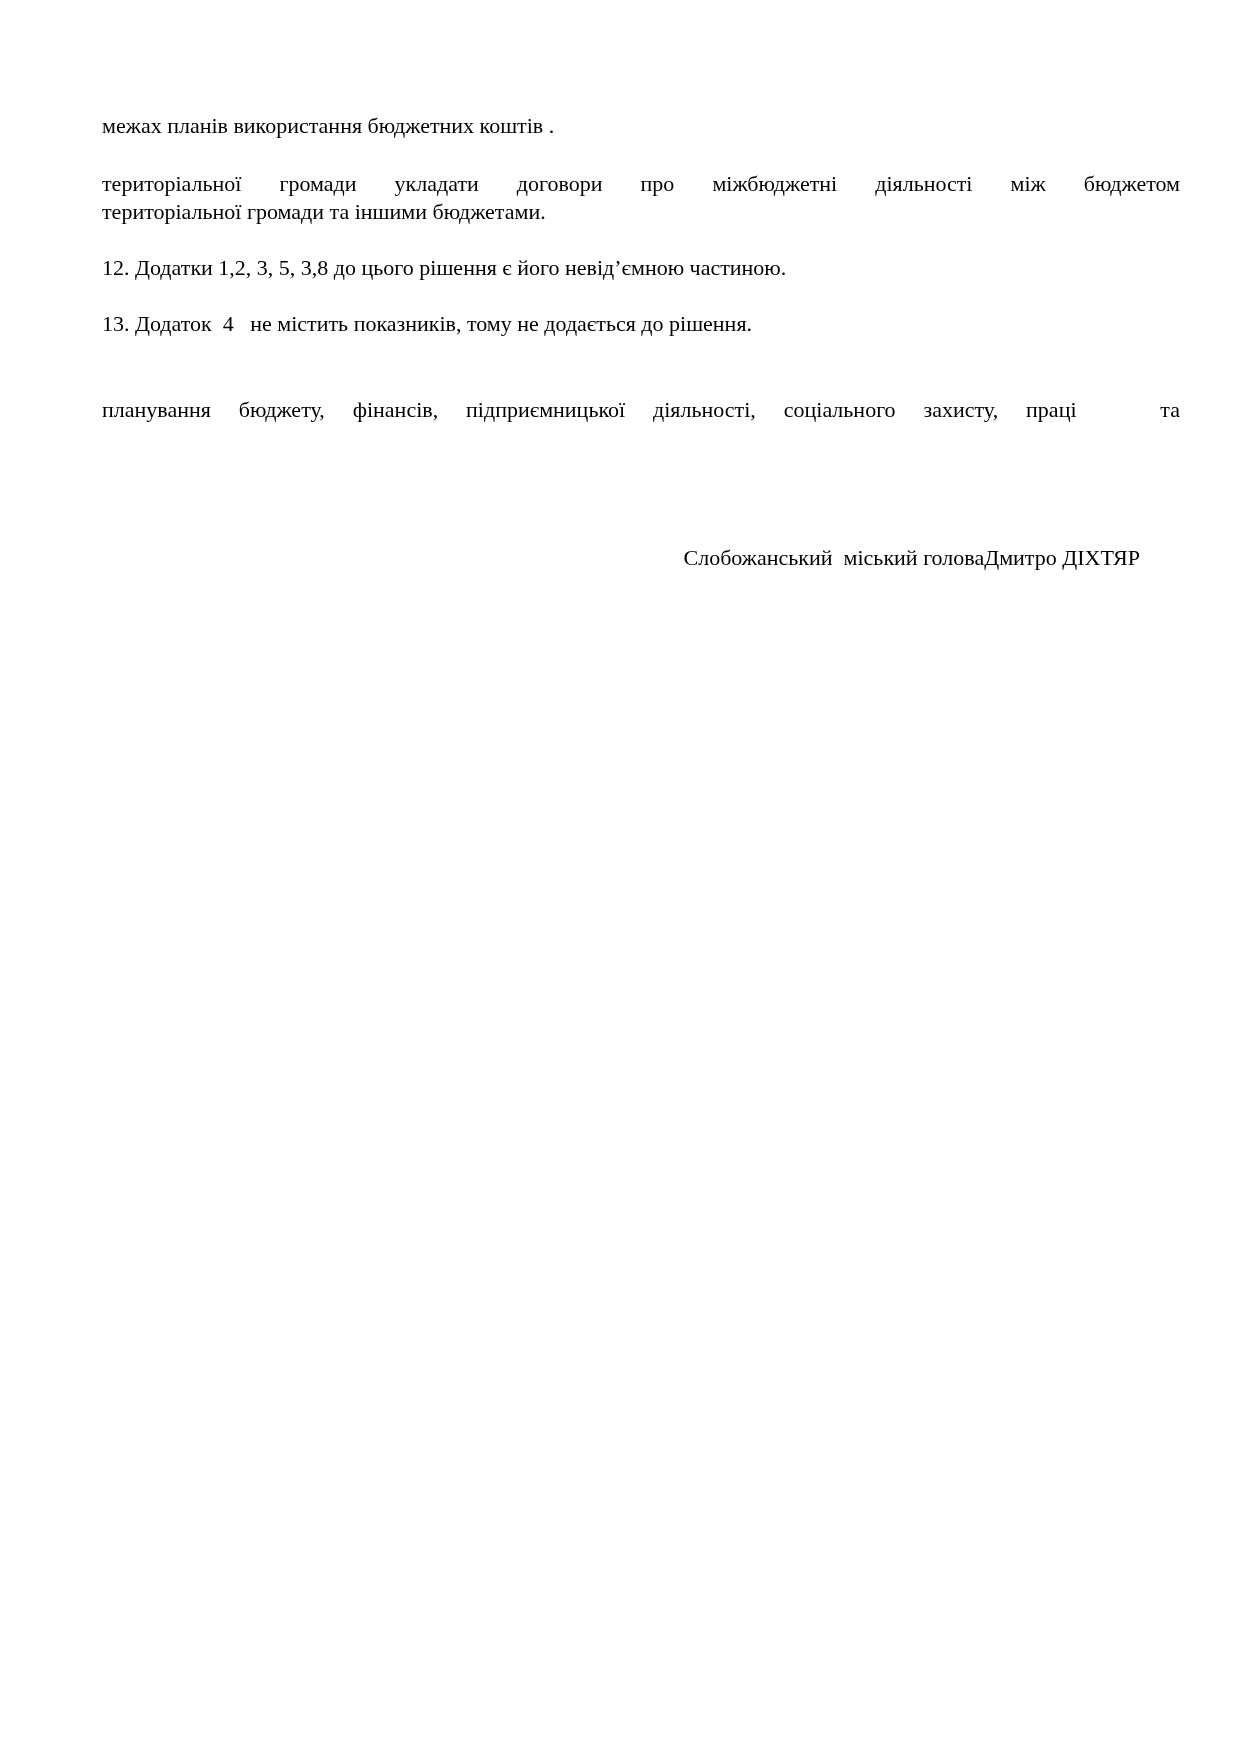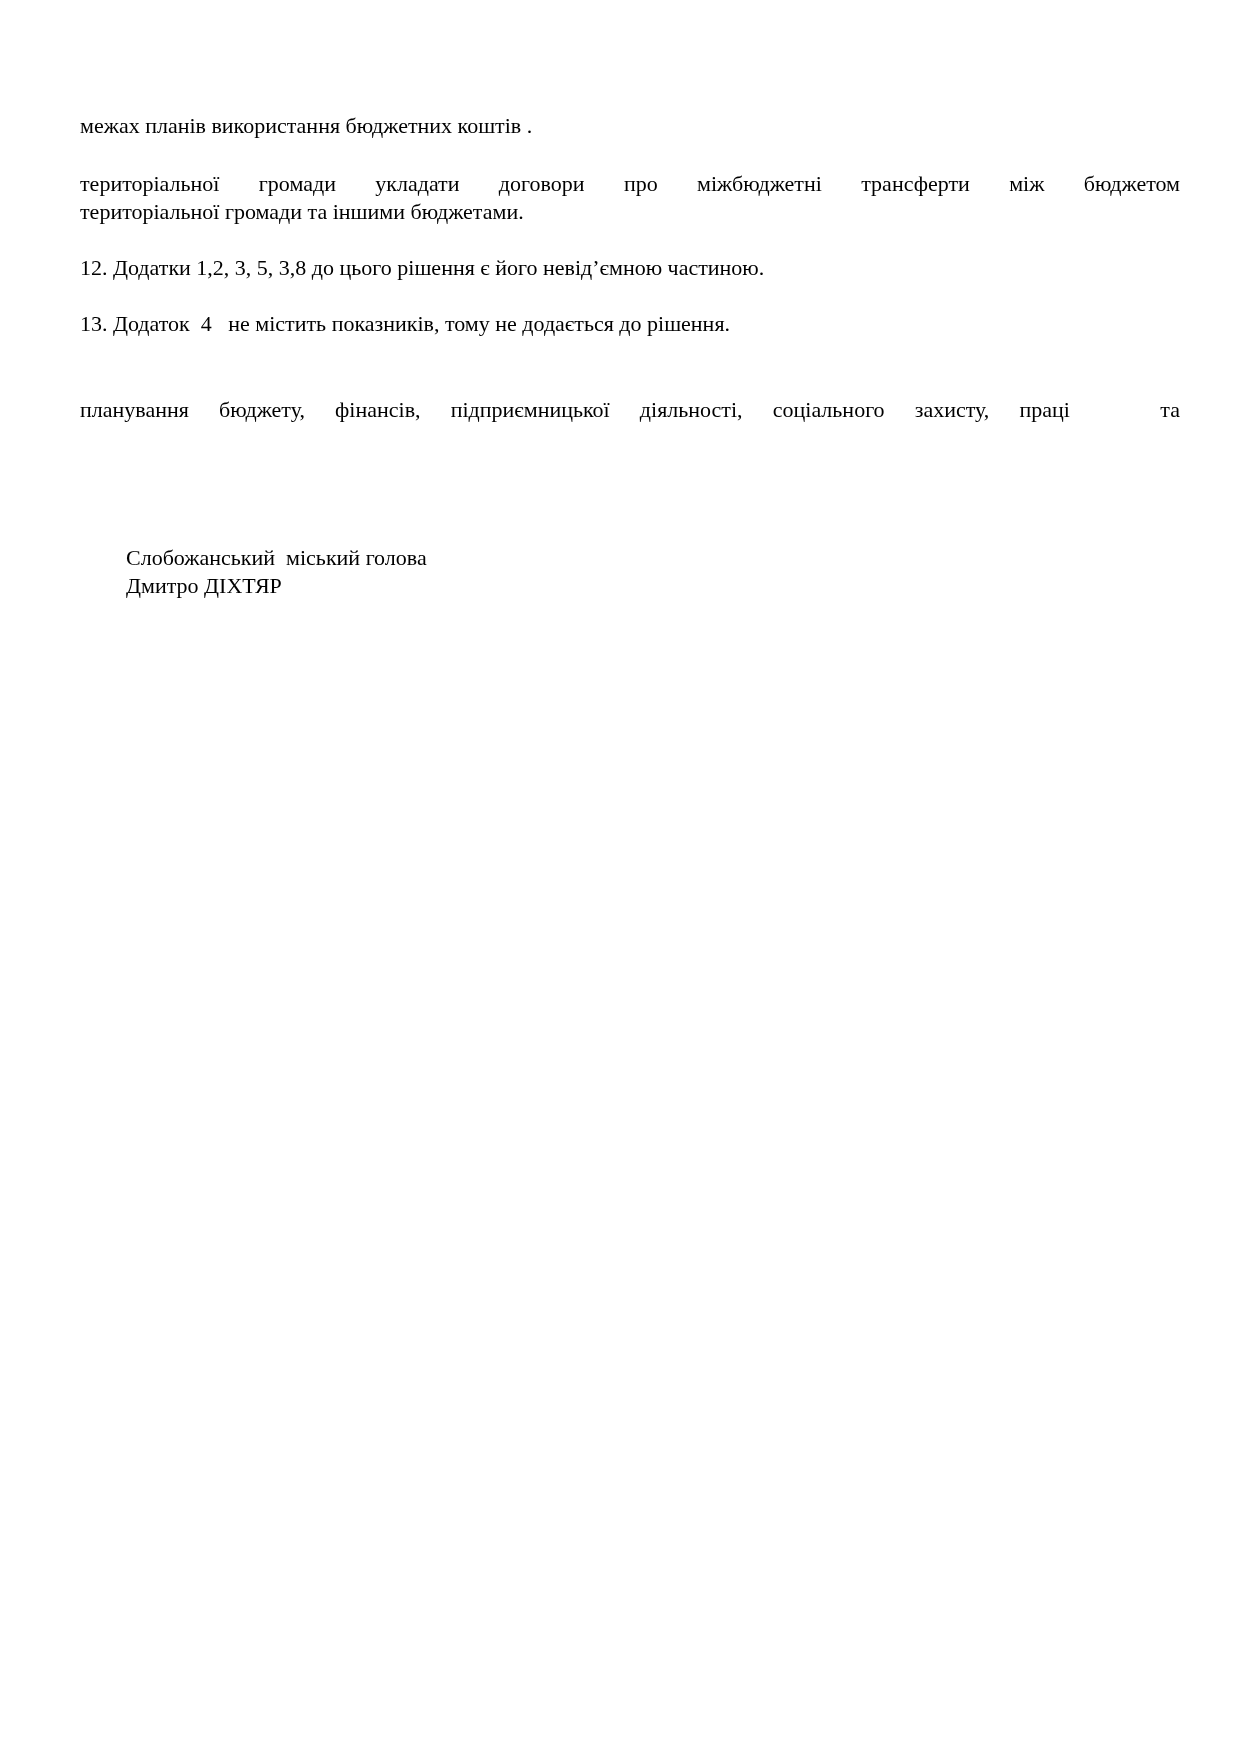--- a/index.html
+++ b/index.html
@@ -8,21 +8,21 @@
     height: 1754px;
     background: #ffffff;
     color: #000000;
     font-family: "Liberation Serif", "DejaVu Serif", serif;
   }
   .page {
     position: relative;
     box-sizing: border-box;
     width: 1240px;
     height: 1754px;
-    padding: 112px 60px 0 80px;
+    padding: 112px 60px 0 102px;
     font-size: 22px;
     line-height: 28px;
     background: #ffffff;
   }
   .para { margin: 0; }
   
   .jline {
     display: block;
     text-align: justify;
     text-align-last: justify;
@@ -31,37 +31,36 @@
   .lline {
     display: block;
     text-align: left;
   }
   .mt-para   { margin-top: 28px; }
   .mt-para11 { margin-top: 30px; }
   .mt-para14 { margin-top: 58px; }
   .signature-row {
     margin-top: 120px;
     display: flex;
-    justify-content: flex-start;
+    justify-content: flex-end;
     padding-left: 46px;
     padding-right: 40px;
-    flex-direction: column;
   }
 </style>
 </head>
 <body>
 
 <div class="page">
 
   <p class="para">
     <span class="lline">межах планів використання бюджетних коштів .</span>
   </p>
 
   <p class="para mt-para11">
-    <span class="jline">територіальної громади укладати договори про міжбюджетні трансферти між бюджетом</span>
+    <span class="jline">територіальної громади укладати договори про міжбюджетні діяльності між бюджетом</span>
     <span class="lline">територіальної громади та іншими бюджетами.</span>
   </p>
 
   <p class="para mt-para">
     <span class="lline">12. Додатки 1,2, 3, 5, 3,8 до цього рішення є його невід’ємною частиною.</span>
   </p>
 
   <p class="para mt-para">
     <span class="lline">13. Додаток &nbsp;4 &nbsp; не містить показників, тому не додається до рішення.</span>
   </p>

